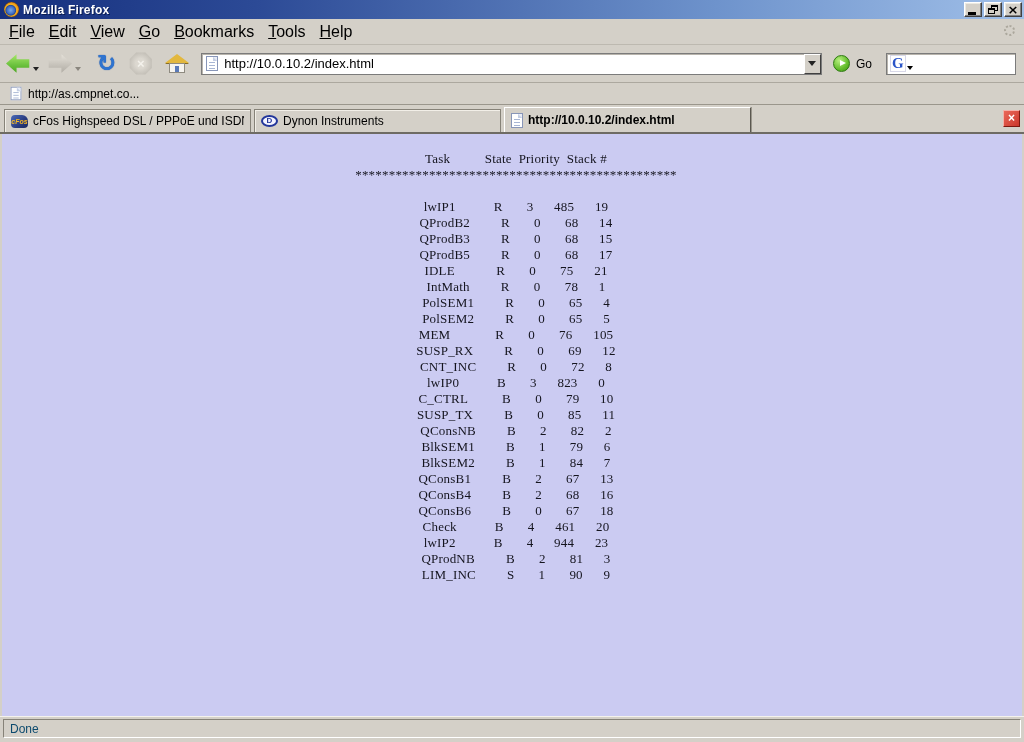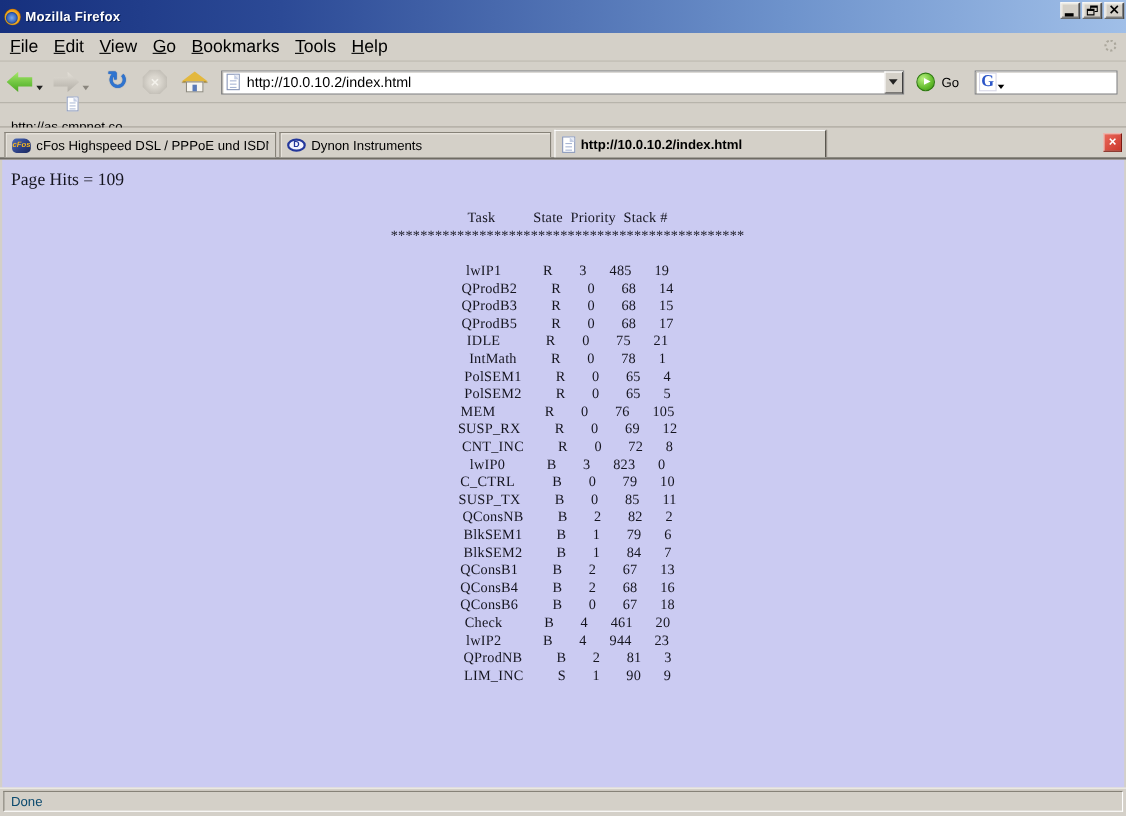--- a/index.html
+++ b/index.html
@@ -1,21 +1,21 @@
 <!DOCTYPE html>
 <html><head>
 <meta charset="utf-8">
 <style>
   * { margin:0; padding:0; box-sizing:border-box; }
   html,body { width:1024px; height:742px; overflow:hidden; }
   body { font-family:"Liberation Sans", sans-serif; background:#d4d0c8; }
   .window { width:1024px; height:742px; display:flex; flex-direction:column; background:#d4d0c8; }
 
   
-  .titlebar { height:30px; flex:none; background:linear-gradient(to right,#16307e 0%,#2c4a96 25%,#6e93cc 70%,#a0bfe8 100%);
+  .titlebar { height:19px; flex:none; background:linear-gradient(to right,#16307e 0%,#2c4a96 25%,#6e93cc 70%,#a0bfe8 100%);
     display:flex; align-items:center; padding:0 3px; position:relative; }
   .ff-logo { width:15px; height:15px; border-radius:50%; margin:0 4px 0 1px;
     background:radial-gradient(circle at 45% 55%, #7aa8e8 0%, #3a68c0 34%, #274a9a 42%, #f6b11f 50%, #ef8c13 72%, #d85f06 100%); 
     box-shadow:inset 0 0 1px #000; }
   .title-text { color:#fff; font-weight:bold; font-size:12px; letter-spacing:0.2px; text-shadow:1px 1px 0 #0a1c50; }
   .winbtns { position:absolute; right:2px; top:2px; display:flex; gap:2px; }
   .winbtn { width:18px; height:15px; background:#d4d0c8; border:1px solid; border-color:#ffffff #404040 #404040 #ffffff;
     box-shadow:inset -1px -1px 0 #808080, inset 1px 1px 0 #ece9e0; display:flex; align-items:center; justify-content:center; }
   .glyph-min { width:8px; height:3px; background:#000; margin-top:7px; margin-right:3px; }
   .glyph-restore { position:relative; width:10px; height:9px; }
@@ -78,21 +78,21 @@
     box-shadow:inset 1px 1px 0 #b8b4ac; display:flex; align-items:center; padding-left:3px; }
   .g-logo { font-family:"Liberation Serif", serif; font-weight:bold; font-size:15px; color:#2b55c8;
     border:1px solid #d8d8e8; padding:0 1px; line-height:15px; }
   .search-caret { width:0; height:0; border-left:3px solid transparent; border-right:3px solid transparent;
     border-top:4px solid #000; margin:8px 0 0 1px; }
   .search-value { font-size:13px; flex:1; }
 
   
   .bookmarksbar { height:22px; flex:none; background:#d4d0c8; display:flex; align-items:center; padding-left:6px;
     border-bottom:1px solid #9a968c; }
-  .bookmark-item { display:flex; align-items:center; gap:6px; font-size:12px; color:#000; padding:1px 4px;flex-direction:column; }
+  .bookmark-item { display:flex; align-items:center; gap:6px; font-size:12px; color:#000; padding:1px 4px; }
   .bookmark-item .page-icon { transform:scale(0.9); }
 
   
   .tabstrip { height:29px; flex:none; background:#d4d0c8; display:flex; align-items:flex-end; padding:3px 4px 0 4px;
     border-bottom:2px solid #6e6b64; position:relative; }
   .tab { width:247px; height:23px; flex:none; margin-right:3px; background:#d4d0c8; border:1px solid #868278;
     border-bottom:none; box-shadow:inset 1px 1px 0 #f2efe8; display:flex; align-items:center; gap:5px;
     padding:0 6px; font-size:12px; color:#000; white-space:nowrap; overflow:hidden; cursor:default; }
   .tab.active { height:25px; font-weight:bold; border-color:#fff #5a574f #d4d0c8 #fff; box-shadow:1px 0 0 #9a968c; }
   .tab-label { overflow:hidden; white-space:nowrap; }
@@ -205,21 +205,20 @@
         <span class="tab-label">Dynon Instruments</span>
       </div>
       <div class="tab active">
         <div class="page-icon"></div>
         <span class="tab-label">http://10.0.10.2/index.html</span>
       </div>
       <div class="tab-close">×</div>
   </div>
 
   <div class="content">
-    <p class="page-hits">Page Hits = 109</p>
     <pre class="task-table"><span>Task          State  Priority  Stack #</span>
 <span>************************************************</span>
 
 <span>lwIP1           R       3      485      19</span>
 <span>QProdB2         R       0       68      14</span>
 <span>QProdB3         R       0       68      15</span>
 <span>QProdB5         R       0       68      17</span>
 <span>IDLE            R       0       75      21</span>
 <span>IntMath         R       0       78      1</span>
 <span>PolSEM1         R       0       65      4</span>

